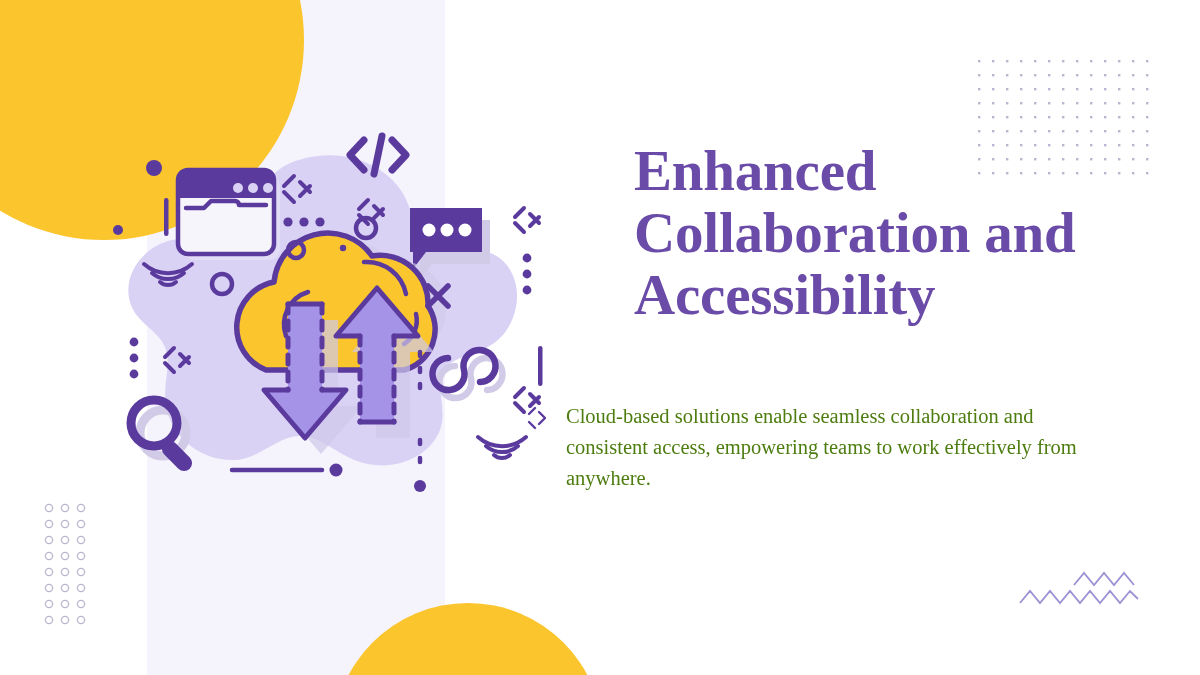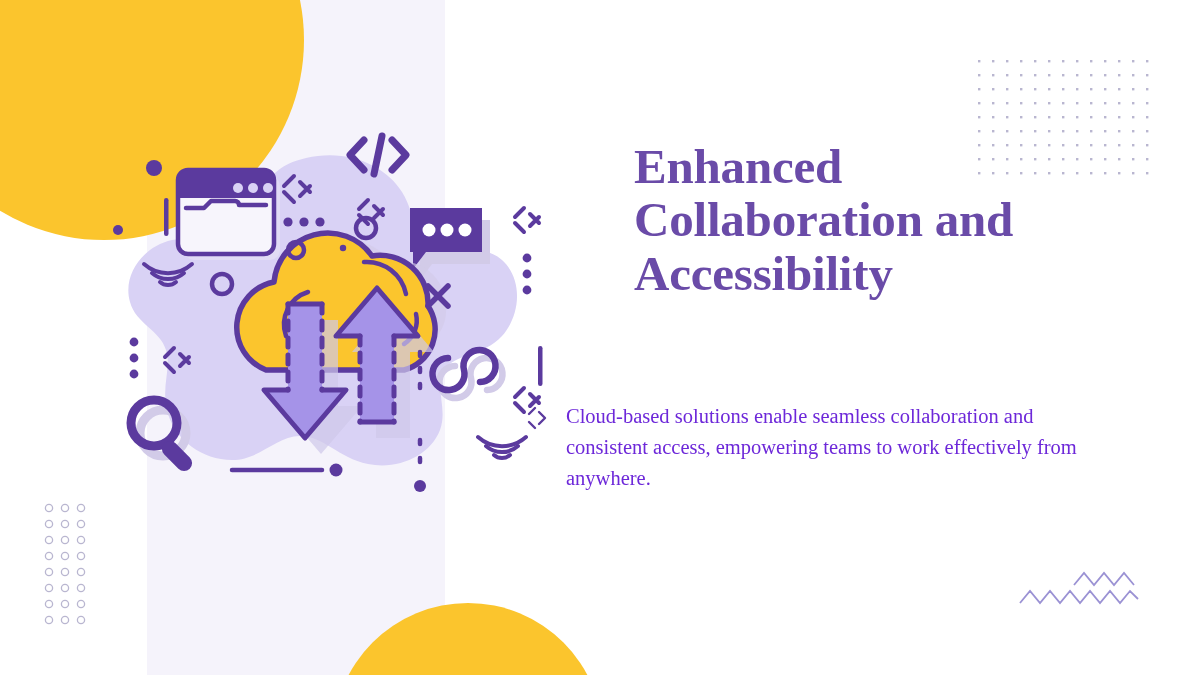--- a/index.html
+++ b/index.html
@@ -71,33 +71,33 @@
   .text-col {
     position: absolute;
     left: 634px;
     top: 140px;
     width: 520px;
   }
   .title {
     margin: 0;
     color: #6a4ba8;
     font-family: "Liberation Serif", serif;
-    font-size: 49px;
+    font-size: 57px;
     line-height: 1.09;
     font-weight: 700;
     letter-spacing: -0.2px;
     white-space: pre-line;
   }
   .body-text {
     position: absolute;
     left: 566px;
     top: 401px;
     width: 552px;
     margin: 0;
-    color: #6d28d9;
+    color: #4d7c0f;
     font-family: "Liberation Serif", serif;
     font-size: 20.5px;
     line-height: 1.52;
     font-weight: 400;
   }
   .bracket-left {
     position: absolute;
     left: 524px;
     top: 405px;
   }

